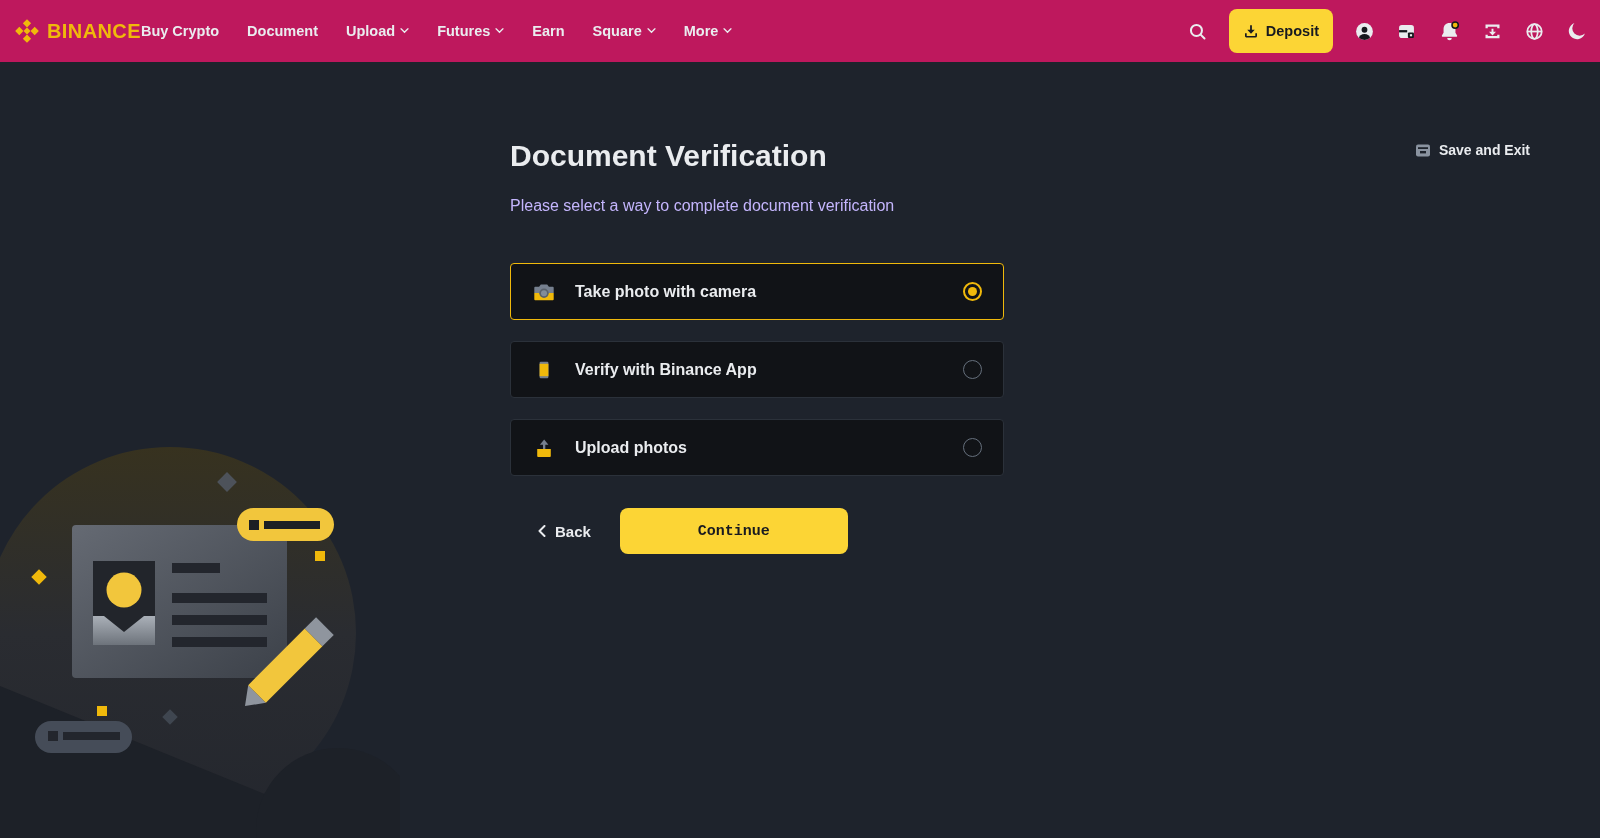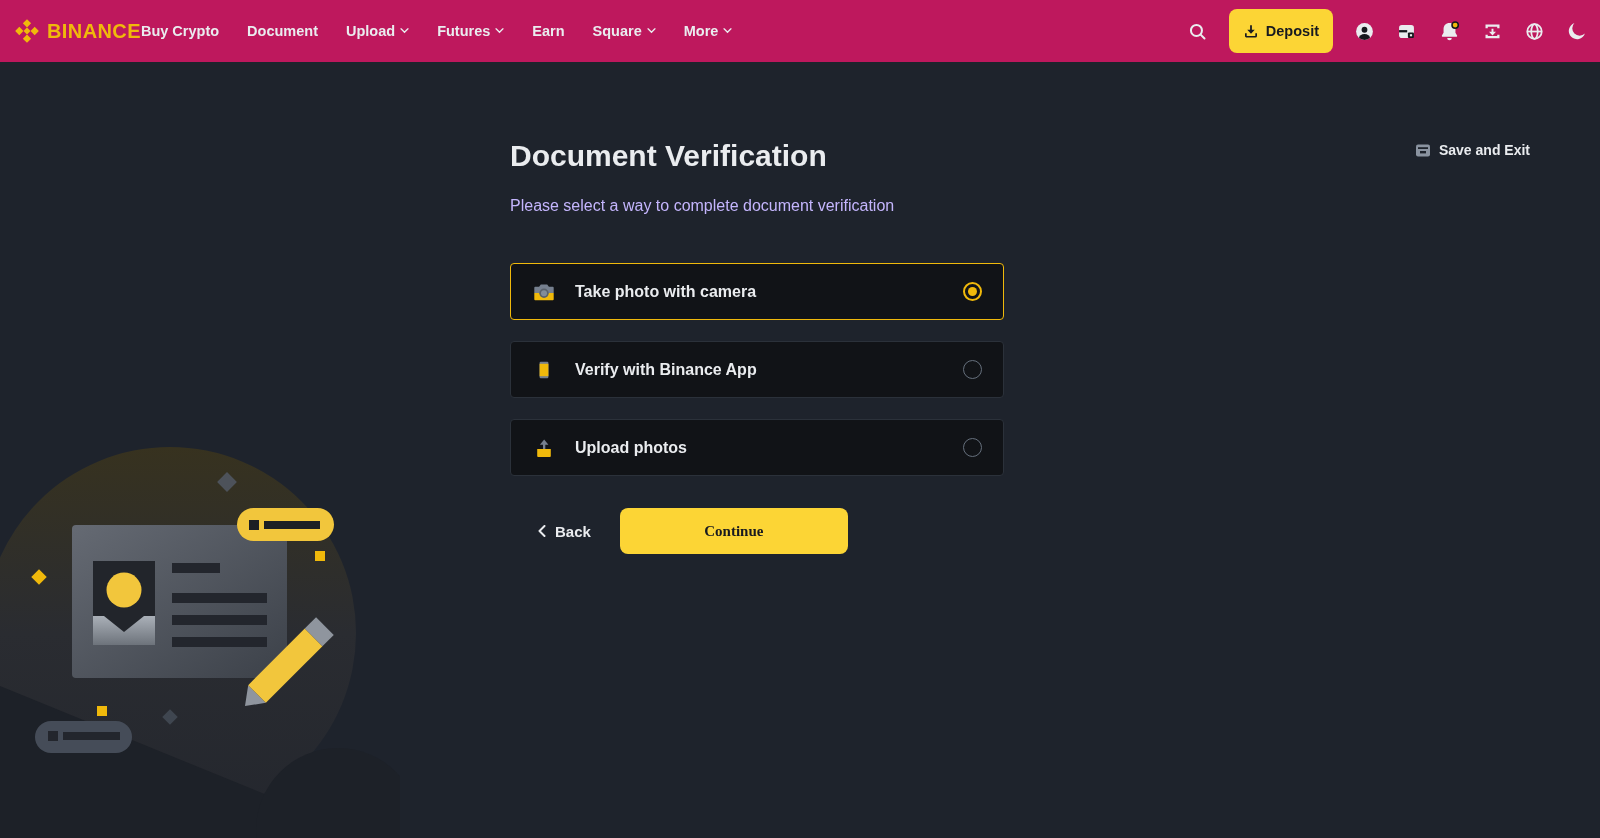--- a/index.html
+++ b/index.html
@@ -46,21 +46,21 @@
   .radio { width: 19px; height: 19px; border-radius: 50%; border: 1.5px solid #656f7c; position: relative; flex: none; }
   .option-card.selected .radio { border: 2px solid #F0B90B; }
   .option-card.selected .radio::after {
     content: ""; position: absolute; inset: 3px; border-radius: 50%; background: #F0B90B;
   }
   .footer-row { margin-top: 32px; display: flex; align-items: center; }
   .back-link { display: flex; align-items: center; gap: 9px; margin-left: 28px; color: #eaecef; font-size: 15px; font-weight: 700; cursor: pointer; }
   .continue-btn {
     margin-left: 29px; width: 228px; height: 46px;
     background: #FCD535; border: none; border-radius: 8px;
-    color: #181a20; font-size: 15px; font-weight: 700; cursor: pointer; font-family: Liberation Serif, serif;
+    color: #181a20; font-size: 15px; font-weight: 700; cursor: pointer; font-family: Liberation Mono, monospace;
   }
 
   .save-exit {
     position: absolute; top: 142px; right: 70px;
     display: flex; align-items: center; gap: 8px;
     color: #eaecef; font-size: 14px; font-weight: 700; cursor: pointer;
   }
 
   .illustration { position: absolute; left: 0; bottom: 0; width: 400px; height: 410px; pointer-events: none; }
 </style>

